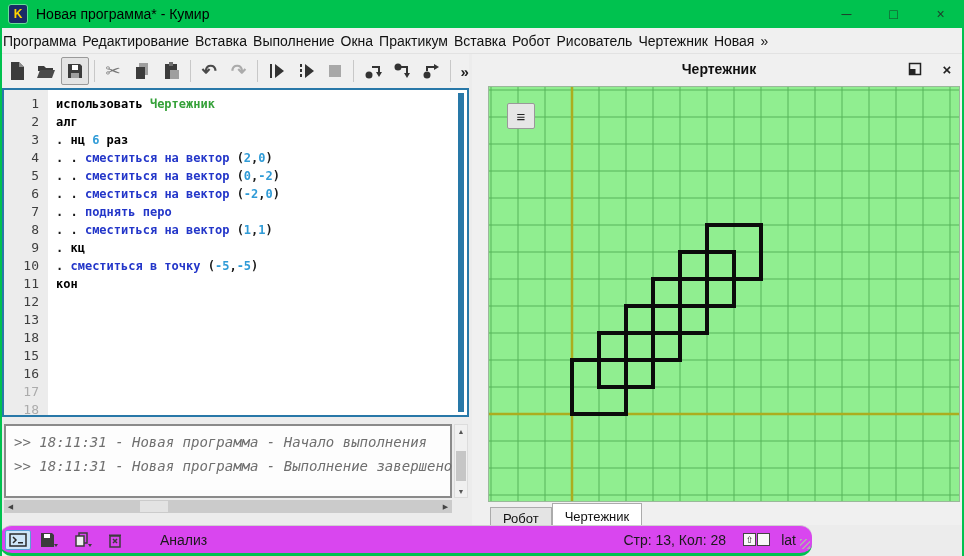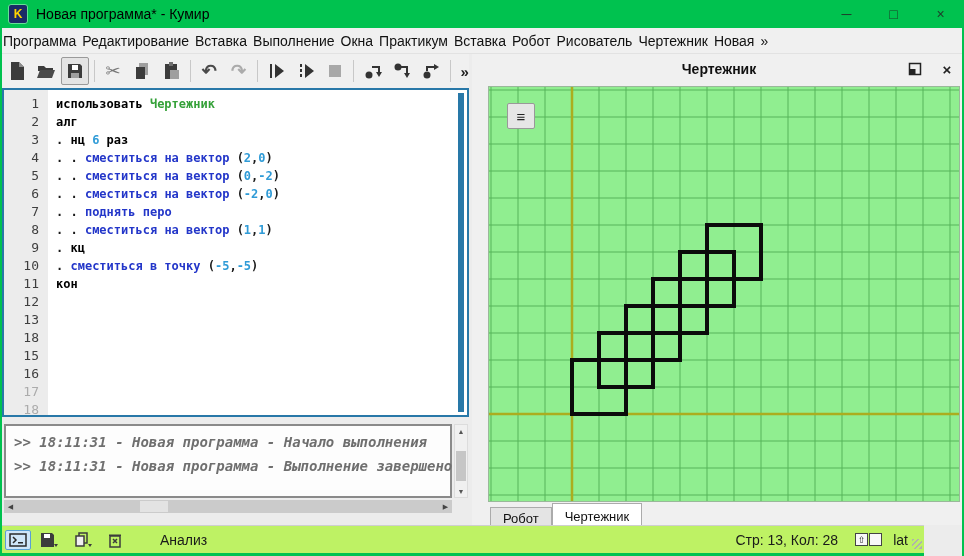--- a/index.html
+++ b/index.html
@@ -27,31 +27,31 @@
   
   .editor{position:absolute;left:0;top:88px;width:467px;height:329px;background:#ffffff;border:2px solid #2878A8;box-sizing:border-box;}
   .gutter{position:absolute;left:0;top:0;bottom:0;width:44px;background:#ececec;padding-top:5px;box-sizing:border-box;}
   .lnum{height:18px;line-height:18px;font-family:"DejaVu Sans Mono","Liberation Mono",monospace;font-size:13px;color:#3f3f3f;text-align:right;padding-right:9px;}
   .lnum.dim{color:#ababab;}
   .codearea{position:absolute;left:44px;top:0;right:14px;bottom:0;padding:5px 0 0 8px;overflow:hidden;}
   .cline{height:18px;line-height:18px;font-family:"DejaVu Sans Mono","Liberation Mono",monospace;font-size:12px;font-weight:bold;white-space:pre;}
   .sg-kw{color:#000000;} .sg-pl{color:#1a1a1a;} .sg-cmd{color:#2336c9;} .sg-num{color:#2F9BD7;} .sg-actor{color:#35A139;}
   .escroll{position:absolute;top:3px;bottom:3px;right:3px;width:6px;background:#2878A8;}
   
-  .console{position:absolute;left:2px;top:424px;width:448px;height:74px;background:#fdfdfd;border:2px solid #8a8a8a;box-sizing:border-box;font-weight:bold;}
+  .console{position:absolute;left:2px;top:424px;width:448px;height:74px;background:#fdfdfd;border:2px solid #8a8a8a;box-sizing:border-box;}
   .cmsg{font-family:"DejaVu Sans Mono","Liberation Mono",monospace;font-style:italic;font-size:14px;color:#6f6f6f;margin:8px 0 0 8px;white-space:pre;}
   .vscroll{position:absolute;left:452px;top:424px;width:14px;height:74px;background:#f0f0f0;border:1px solid #dcdcdc;box-sizing:border-box;}
   .varrow{height:12px;display:flex;align-items:center;justify-content:center;font-size:7px;color:#555;}
   .vthumb{position:absolute;left:1px;right:1px;top:26px;height:30px;background:#c6c6c6;}
   .varrow.bottom{position:absolute;bottom:0;left:0;right:0;}
   .hscroll{position:absolute;left:2px;top:500px;width:448px;height:13px;background:#cbcbcb;}
   .harrow{position:absolute;top:0;width:13px;height:13px;display:flex;align-items:center;justify-content:center;font-size:7px;color:#444;}
   .hthumb{position:absolute;left:136px;top:1px;width:28px;height:11px;background:#e3e3e3;}
   
-  .statusbar{position:absolute;left:-2px;bottom:0;width:924px;height:31px;background:#bef264;border-top:1px solid #cfcfcf;border-bottom:3px solid #00C24F;box-sizing:border-box;}
+  .statusbar{position:absolute;left:-2px;bottom:0;width:812px;height:31px;background:#d946ef;border-top:1px solid #cfcfcf;border-bottom:3px solid #00C24F;box-sizing:border-box;border-radius:12px;}
   .sb-ico{position:absolute;top:4px;width:26px;height:20px;display:flex;align-items:center;justify-content:center;}
   .sb-ico.sel{background:#cfe6f8;border:1px solid #5a9fd4;border-radius:2px;box-sizing:border-box;}
   .sb-text{position:absolute;top:6px;font-size:14px;color:#1a1a1a;}
   .kbdbox{position:absolute;top:7px;width:13px;height:13px;border:1px solid #444;box-sizing:border-box;display:flex;align-items:center;justify-content:center;font-size:9px;color:#222;background:#f8f8f8;}
   .grip{position:absolute;right:2px;bottom:4px;width:10px;height:10px;
         background:repeating-linear-gradient(135deg,#b0b0b0 0 1.5px,transparent 1.5px 4px);}
   
   .dock{position:absolute;left:470px;top:54px;width:494px;height:471px;background:#f0f0f0;}
   .dockhead{position:absolute;left:0;top:0;right:0;height:30px;display:flex;align-items:center;}
   .docktitle{position:absolute;left:0;right:0;text-align:center;font-size:14px;font-weight:bold;color:#111;}

